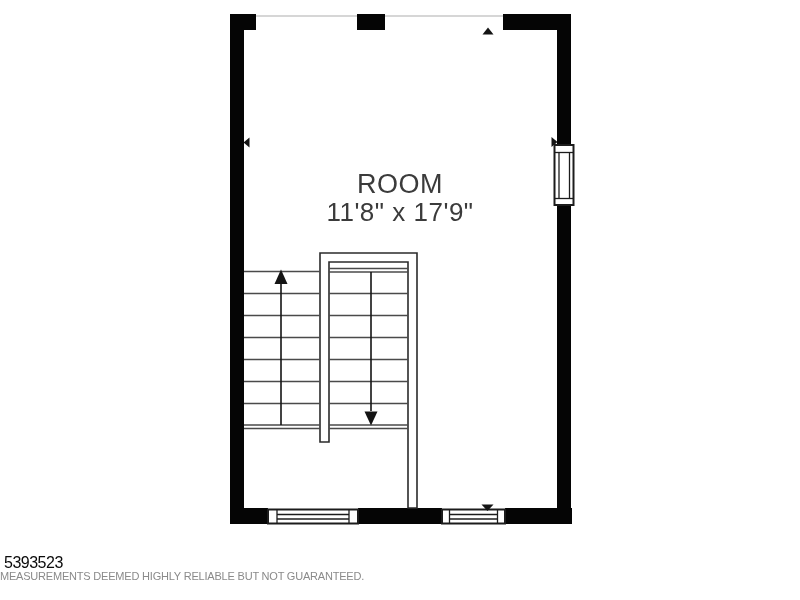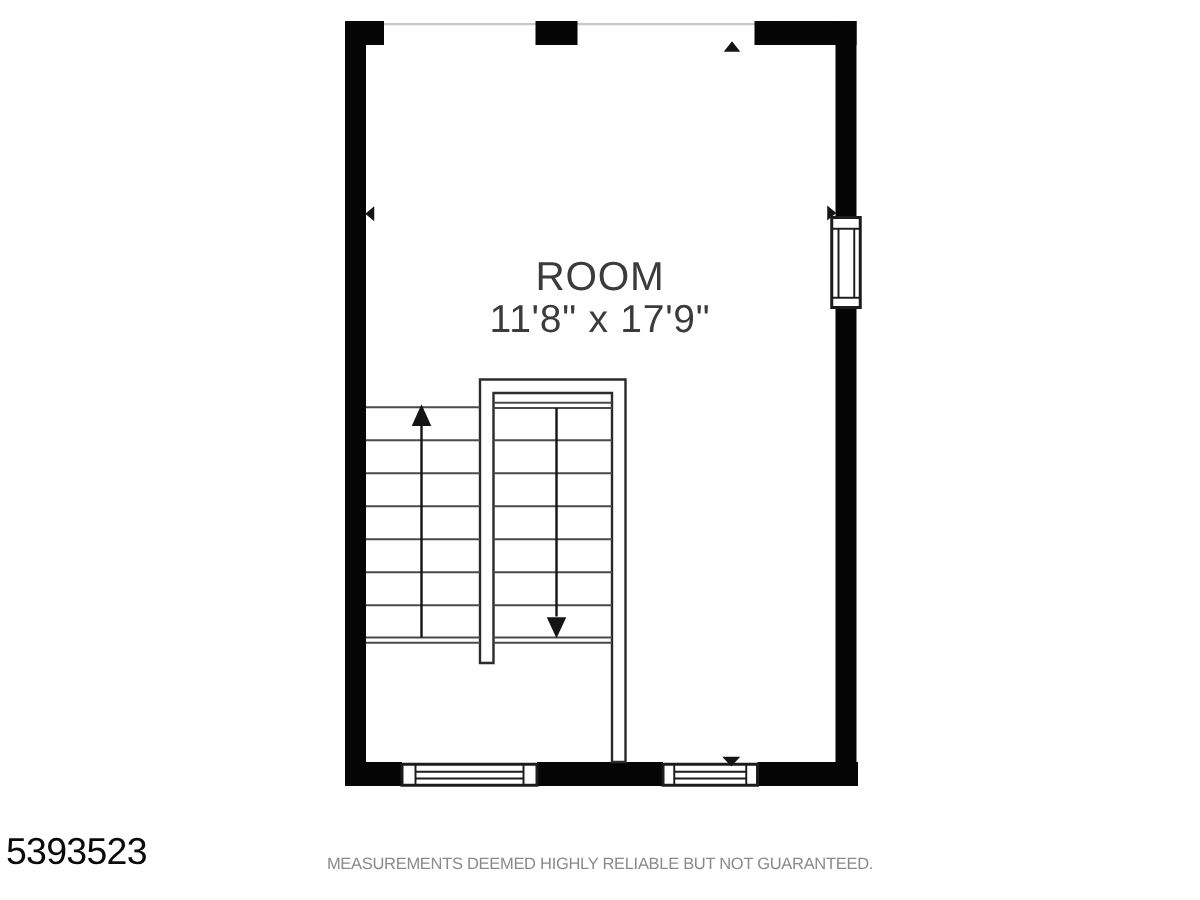--- a/index.html
+++ b/index.html
@@ -7,26 +7,26 @@
     width:800px;height:600px;background:#ffffff;overflow:hidden;position:relative;
     font-family:"Liberation Sans", sans-serif;
   }
   .plan-svg{position:absolute;left:0;top:0;display:block;}
   .room-label{
     font-family:"Liberation Sans", sans-serif;
     fill:#3b3b3b;
   }
   .disclaimer{
     position:absolute;left:0;right:0;top:570px;
-    text-align:center;font-size:11px;letter-spacing:-0.2px;
+    font-size:11px;letter-spacing:-0.2px;
     color:#8a8a8a;
   }
   .listing-number{
     position:absolute;left:4px;top:554px;
-    font-size:25px;letter-spacing:-0.5px;color:#0a0a0a;
+    font-size:16px;letter-spacing:-0.5px;color:#0a0a0a;
   }
 </style>
 </head>
 <body>
 
 <svg class="plan-svg" width="800" height="600" viewBox="0 0 800 600">
 
   <line x1="244" y1="16" x2="557" y2="16" stroke="#c8c8c8" stroke-width="1.5"></line>
 
   <g fill="#050505">

